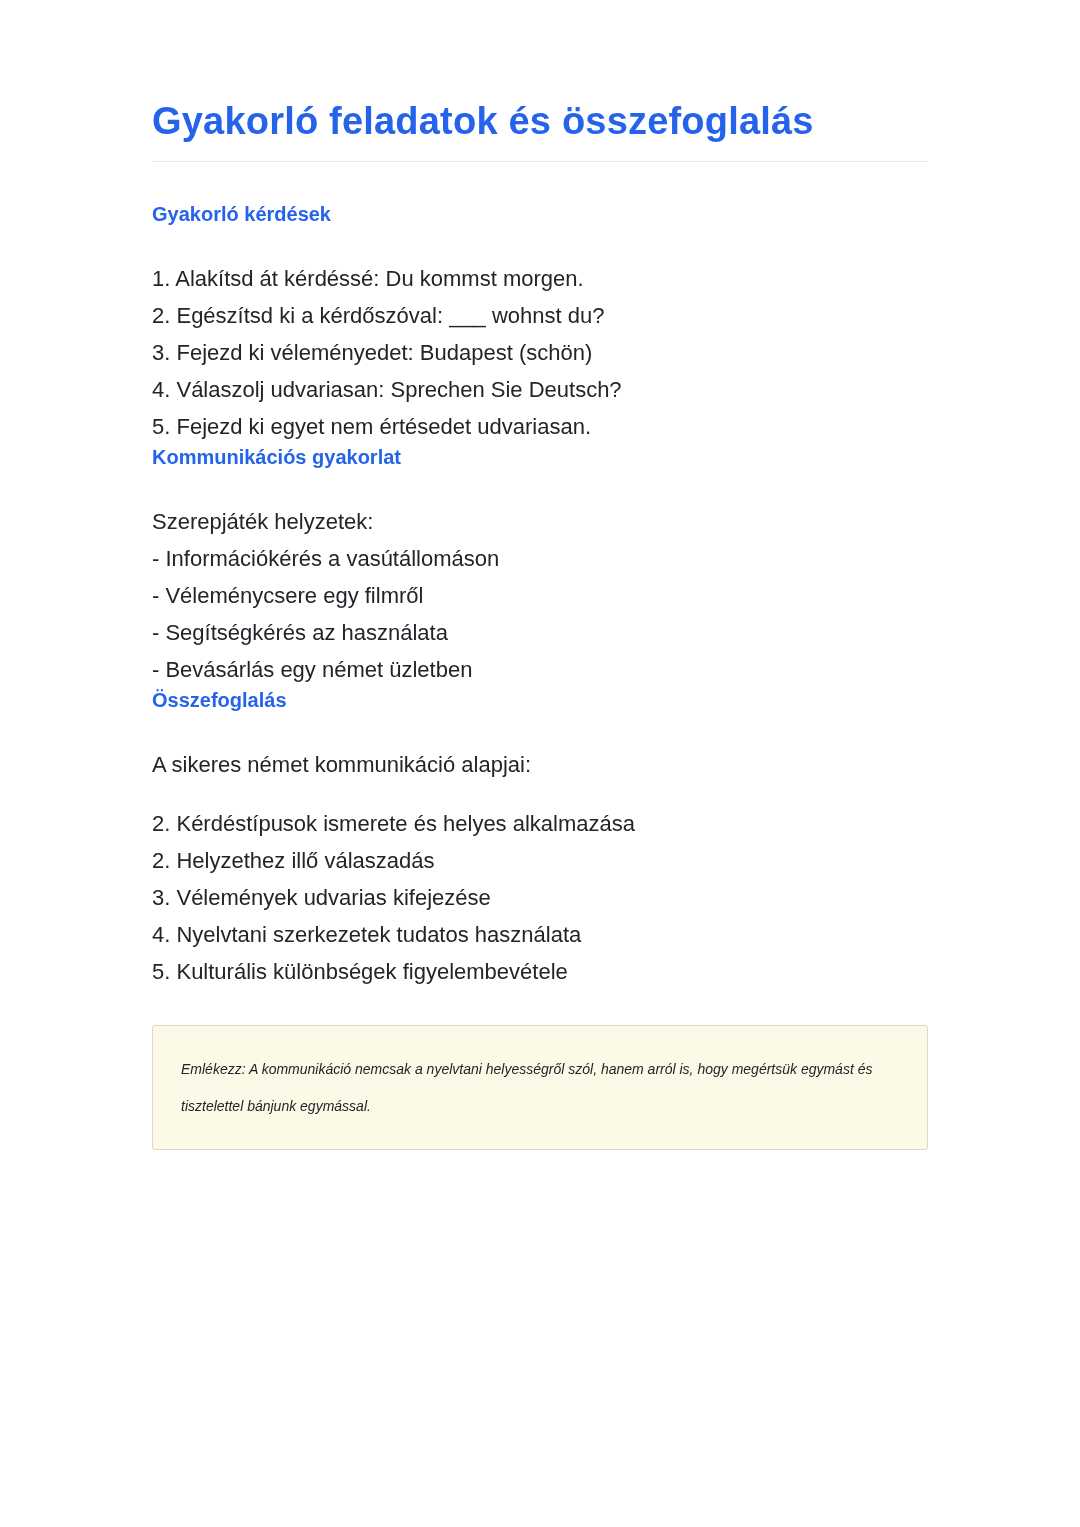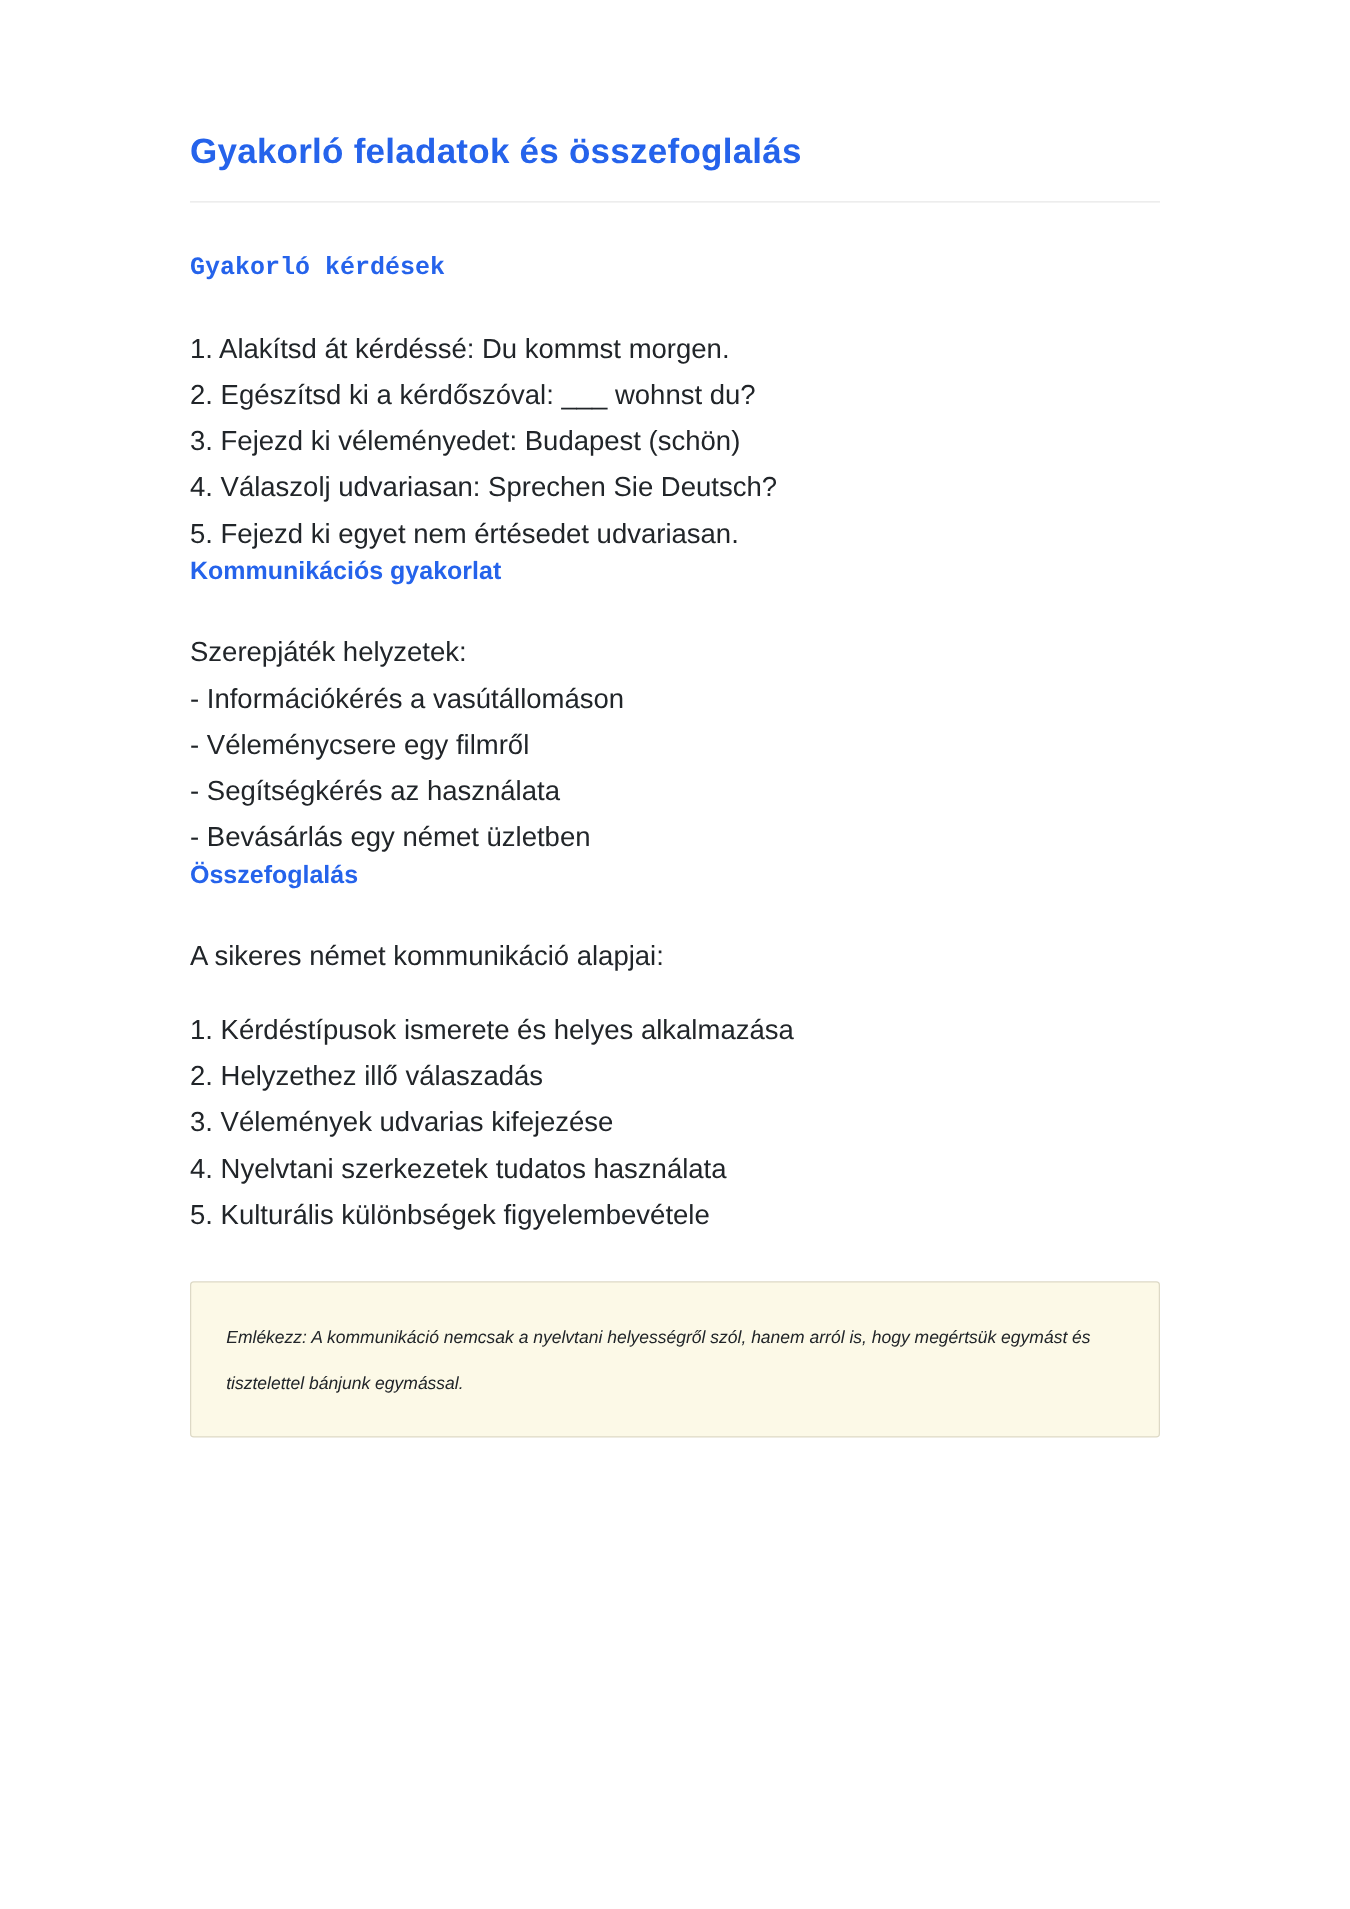--- a/index.html
+++ b/index.html
@@ -21,41 +21,40 @@
     background: #ffffff;
     margin: 0 auto;
     overflow: hidden;
   }
   .container {
     width: 776px;
     margin: 0 auto;
   }
   h1.page-title {
     margin-top: 102px;
-    font-size: 28px;
+    font-size: 38px;
     line-height: 38px;
     font-weight: 700;
     color: var(--heading_blue);
     letter-spacing: 0.2px;
   }
   hr.divider {
     border: none;
     border-top: 1px solid var(--divider);
     margin-top: 21px;
   }
   h2.section-heading {
     font-size: 20px;
     line-height: 25px;
     font-weight: 700;
     color: var(--heading_blue);
     margin-bottom: 33px;
   }
   h2.section-heading.first {
     margin-top: 40px;
-    font-family: Liberation Mono, monospace;
   }
   .text-line {
     font-size: 22px;
     line-height: 37px;
     color: var(--body_text);
   }
   .intro-gap {
     margin-bottom: 22px;
   }
   .callout {
@@ -100,21 +99,21 @@
         <div class="text-line">- Véleménycsere egy filmről</div>
         <div class="text-line">- Segítségkérés az használata</div>
         <div class="text-line">- Bevásárlás egy német üzletben</div>
       </div>
     </section>
 
     <section>
       <h2 class="section-heading">Összefoglalás</h2>
       <div class="text-line intro-gap">A sikeres német kommunikáció alapjai:</div>
       <div>
-        <div class="text-line">1. Kérdéstípusok ismerete és helyes alkalmazása</div>
+        <div class="text-line">2. Kérdéstípusok ismerete és helyes alkalmazása</div>
         <div class="text-line">2. Helyzethez illő válaszadás</div>
         <div class="text-line">3. Vélemények udvarias kifejezése</div>
         <div class="text-line">4. Nyelvtani szerkezetek tudatos használata</div>
         <div class="text-line">5. Kulturális különbségek figyelembevétele</div>
       </div>
     </section>
 
     <div class="callout">
       <p class="callout-text">Emlékezz: A kommunikáció nemcsak a nyelvtani helyességről szól, hanem arról is, hogy megértsük egymást és tisztelettel bánjunk egymással.</p>
     </div>

